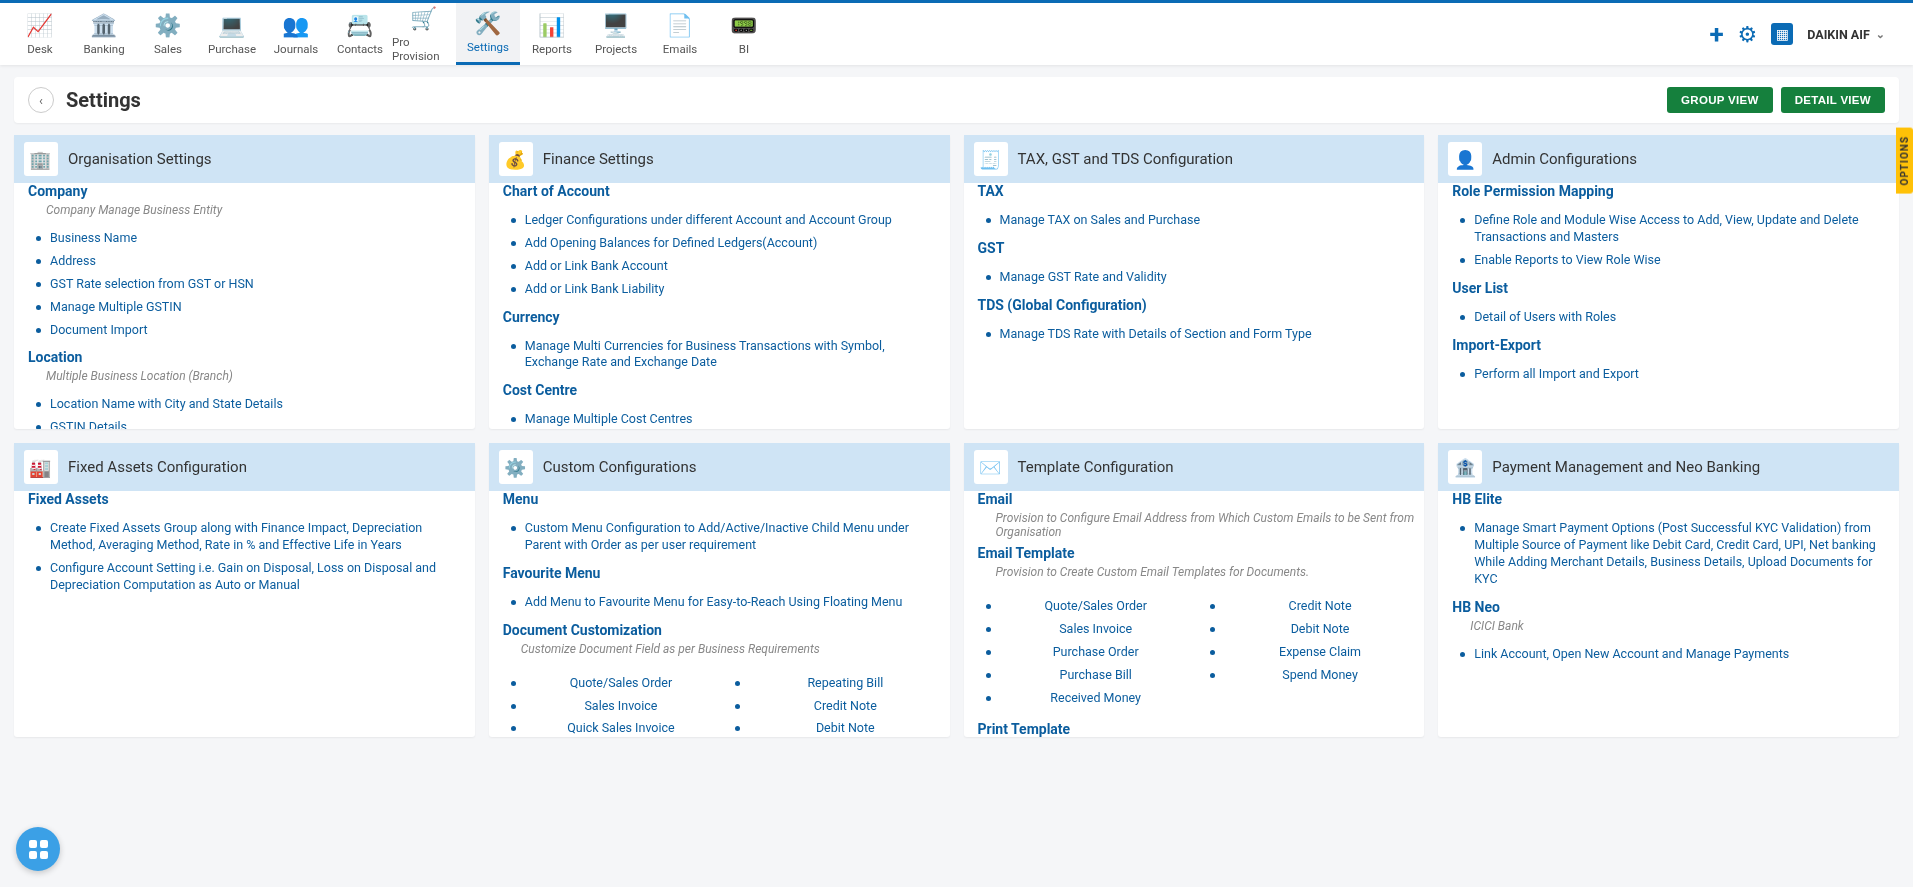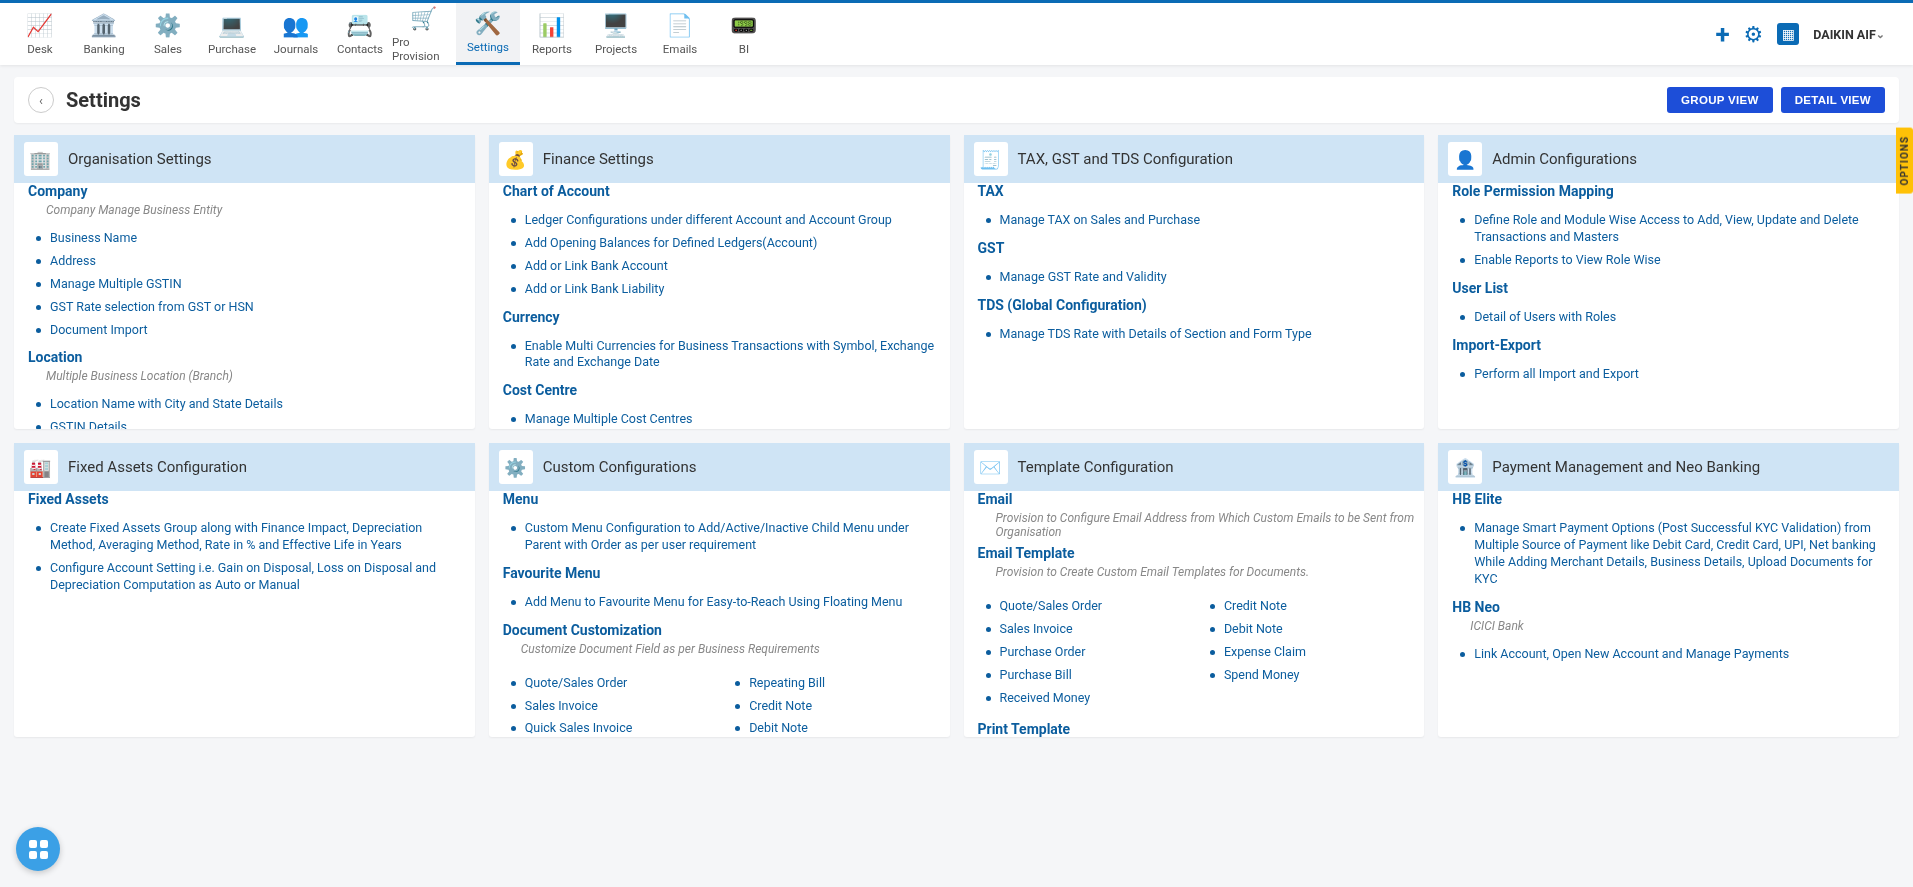--- a/index.html
+++ b/index.html
@@ -36,42 +36,42 @@
     background: #f1f2f4;
     border-bottom: 3px solid #0b6bb5;
     color: #0b6bb5;
   }
   .nav-item .nicon { font-size: 22px; color: #0b6bb5; margin-bottom: 4px; }
   .nav-item .nlabel { font-size: 11.5px; }
   .top-right { display: flex; align-items: center; gap: 14px; padding-right: 20px; }
   .top-right .plus { font-size: 26px; font-weight: 700; color: #0b6bb5; cursor:pointer; }
   .top-right .gear { font-size: 22px; color: #0b6bb5; cursor:pointer; }
   .top-right .apps { width: 22px; height: 22px; background: #0b6bb5; border-radius: 3px; display:flex; align-items:center;justify-content:center;color:#fff;font-size:14px;cursor:pointer;}
-  .top-right .user-drop { font-size: 12.5px; font-weight:700; color:#333; cursor:pointer; display:flex; align-items:center; }
+  .top-right .user-drop { font-size: 12.5px; font-weight:700; color:#333; cursor:pointer; display:flex; align-items:center; gap:6px;}
   .top-right .chev { color:#777; font-size:11px;}
 
   .page-head {
     background: #fff;
     margin: 12px 14px 8px 14px;
     border-radius: 4px;
     padding: 10px 14px;
     display: flex;
     align-items: center;
     justify-content: space-between;
     box-shadow: 0 1px 2px rgba(0,0,0,0.05);
   }
   .page-head .left { display:flex; align-items:center; gap:12px;}
   .back-btn {
     width: 26px; height: 26px; border: 1px solid #ccc; border-radius: 50%;
     display:flex;align-items:center;justify-content:center;cursor:pointer;color:#666;font-size:13px;
   }
   .page-title { font-size: 20px; font-weight: 700; color:#333;}
   .view-btns { display:flex; gap:8px;}
   .view-btn {
-    background:#1d4ed8;color:#fff;border:none;border-radius:3px;
+    background:#15803d;color:#fff;border:none;border-radius:3px;
     padding:7px 14px;font-size:11.5px;font-weight:700;letter-spacing:.3px;cursor:pointer;
   }
   .options-tab {
     position: fixed; right: 0; top: 128px;
     background: #ffc107; color:#333; font-size:10px; font-weight:700;
     writing-mode: vertical-rl; transform: rotate(180deg);
     padding: 8px 3px; border-radius: 3px 0 0 3px; cursor:pointer; letter-spacing:1px;
   }
 
   .grid {
@@ -118,21 +118,21 @@
   ul.items { list-style: none; margin: 10px 0 8px 4px; }
   ul.items li {
     padding: 3px 0 3px 18px; position:relative;
     color:#0b5d9e; font-size:12.5px; line-height:1.35; cursor:pointer;
   }
   ul.items li::before {
     content:''; position:absolute; left:4px; top:9px;
     width:5px;height:5px;border-radius:50%;background:#0b5d9e;
   }
   .two-col { display:flex; gap:10px;}
-  .two-col ul { flex:1; }
+  .two-col ul { flex:1;text-align:center; }
 
   .fab {
     position: fixed; left: 16px; bottom: 16px;
     width: 44px; height: 44px; border-radius: 50%;
     background:#3ba0e6; display:flex;align-items:center;justify-content:center;
     color:#fff; font-size:20px; cursor:pointer; box-shadow:0 2px 6px rgba(0,0,0,.2);
   }
   .fab-grid{display:grid;grid-template-columns:1fr 1fr;gap:3px;}
   .fab-grid span{width:8px;height:8px;background:#fff;border-radius:2px;}
 </style>
@@ -219,22 +219,22 @@
       <div class="card-head">
         <span class="card-icon">🏢</span>
    <span>Organisation Settings</span>
       </div>
       <div class="card-body">
         <div class="sec-title">Company</div>
         <div class="desc">Company Manage Business Entity</div>
         <ul class="items">
           <li>Business Name</li>
           <li>Address</li>
+          <li>GST Rate selection from GST or HSN</li>
           <li>Manage Multiple GSTIN</li>
-          <li>GST Rate selection from GST or HSN</li>
           <li>Document Import</li>
         </ul>
         <div class="sec-title">Location</div>
         <div class="desc">Multiple Business Location (Branch)</div>
         <ul class="items">
           <li>Location Name with City and State Details</li>
           <li>GSTIN Details</li>
         </ul>
       </div>
     </div>
@@ -246,21 +246,21 @@
       <div class="card-body">
         <div class="sec-title">Chart of Account</div>
         <ul class="items">
           <li>Ledger Configurations under different Account and Account Group</li>
           <li>Add Opening Balances for Defined Ledgers(Account)</li>
           <li>Add or Link Bank Account</li>
           <li>Add or Link Bank Liability</li>
         </ul>
         <div class="sec-title">Currency</div>
         <ul class="items">
-          <li>Enable Multi Currencies for Business Transactions with Symbol, Exchange Rate and Exchange Date</li>
+          <li>Manage Multi Currencies for Business Transactions with Symbol, Exchange Rate and Exchange Date</li>
         </ul>
         <div class="sec-title">Cost Centre</div>
         <ul class="items">
           <li>Manage Multiple Cost Centres</li>
         </ul>
       </div>
     </div>
     <div class="card">
       <div class="card-head">
         <span class="card-icon">🧾</span>

